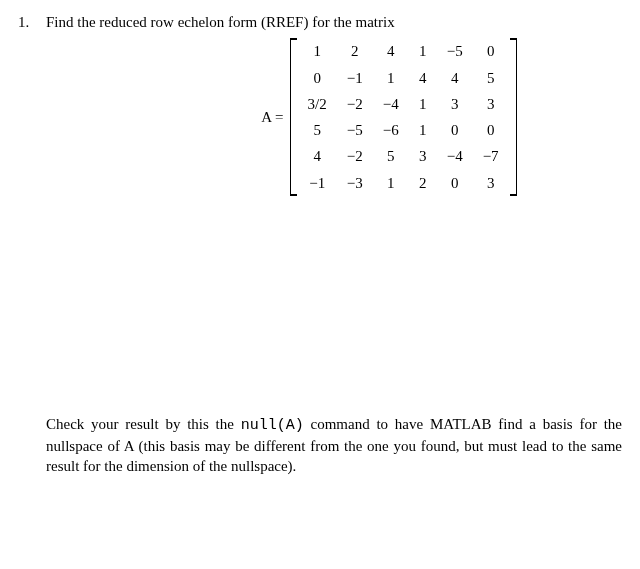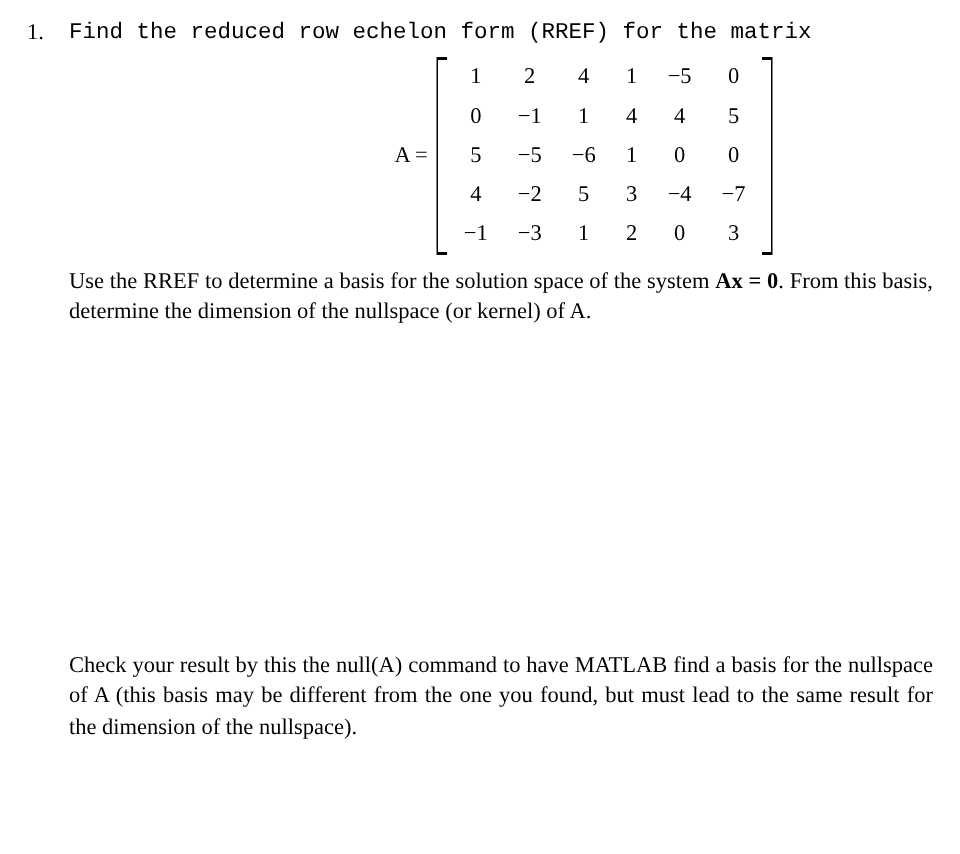--- a/index.html
+++ b/index.html
@@ -22,21 +22,20 @@
     }
     .num-col {
       width: 28px;
       flex-shrink: 0;
     }
     .body-col {
       flex: 1;
     }
     .intro {
       margin-bottom: 6px;
-      font-family: Liberation Mono, monospace;
     }
     .matrix-wrap {
       display: flex;
       justify-content: center;
       align-items: center;
       margin: 4px 0 8px 110px;
     }
     .a-label {
       margin-right: 6px;
     }
@@ -79,21 +78,21 @@
       white-space: nowrap;
     }
     .para {
       margin-bottom: 6px;
       text-align: justify;
     }
     .gap-large {
       height: 210px;
     }
     .mono {
-      font-family: Liberation Serif, serif;
+      font-family: Liberation Mono, monospace;
     }
     .bold {
       font-weight: bold;
     }
   </style>
 </head>
 <body>
 
 <div class="problem">
   <div class="num-col">1.</div>
@@ -117,20 +116,28 @@
           </tr>
           <tr>
             <td>0</td>
             <td>−1</td>
             <td>1</td>
             <td>4</td>
             <td>4</td>
             <td>5</td>
           </tr>
           <tr>
+            <td>3/2</td>
+            <td>−2</td>
+            <td>−4</td>
+            <td>1</td>
+            <td>3</td>
+            <td>3</td>
+          </tr>
+          <tr>
             <td>5</td>
             <td>−5</td>
             <td>−6</td>
             <td>1</td>
             <td>0</td>
             <td>0</td>
           </tr>
           <tr>
             <td>4</td>
             <td>−2</td>
@@ -146,23 +153,20 @@
             <td>2</td>
             <td>0</td>
             <td>3</td>
           </tr>
         </tbody>
           </table>
         <div class="bracket bracket-right"></div>
       </div>
     </div>
 
-    <div class="para">
-      <span>Use the RREF to determine a basis for the solution space of the system </span><span class="bold">Ax = 0</span><span>. From this basis, determine the dimension of the nullspace (or kernel) of A.</span>
-    </div>
 
     <div class="gap-large"></div>
 
     <div class="para">
       <span>Check your result by this the </span><span class="mono">null(A)</span><span> command to have MATLAB find a basis for the nullspace of A (this basis may be different from the one you found, but must lead to the same result for the dimension of the nullspace).</span>
     </div>
 
 
   </div>
 </div>

